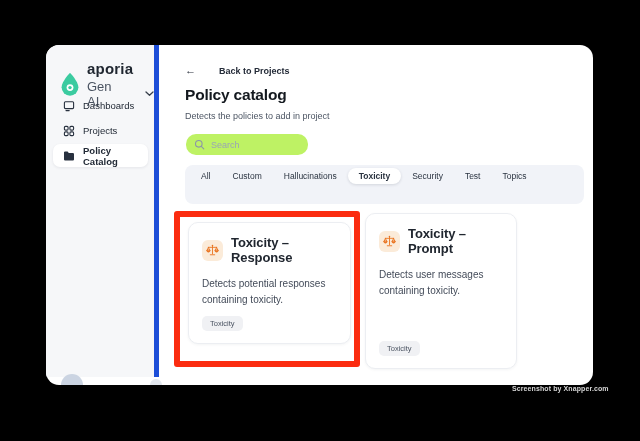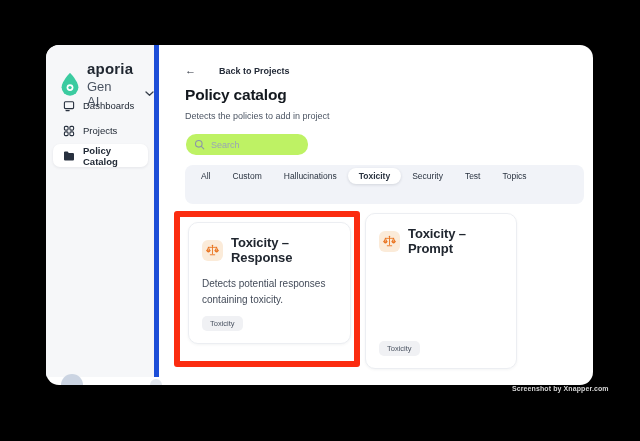--- a/index.html
+++ b/index.html
@@ -206,20 +206,21 @@
           <line x1="2.6" y1="3.6" x2="11.4" y2="3.6"></line>
           <path d="M2.6 3.6 L1.2 6.9 M2.6 3.6 L4 6.9"></path>
           <path d="M0.8 6.9 a1.8 1.8 0 0 0 3.6 0 Z" fill="#E9731F"></path>
           <path d="M11.4 3.6 L10 6.9 M11.4 3.6 L12.8 6.9"></path>
           <path d="M9.6 6.9 a1.8 1.8 0 0 0 3.6 0 Z" fill="#E9731F"></path>
           <line x1="4.6" y1="11.6" x2="9.4" y2="11.6"></line>
         </svg>
       </span>
       <span class="card-title">Toxicity – Prompt</span>
     </div>
+    <div class="card-desc">Detects user messages containing toxicity.</div>
     <span class="card-tag">Toxicity</span>
   </div>
 
   <div class="highlight-box"></div>
 
 </div>
 
 <div class="watermark">Screenshot by Xnapper.com</div>
 
 </body></html>

